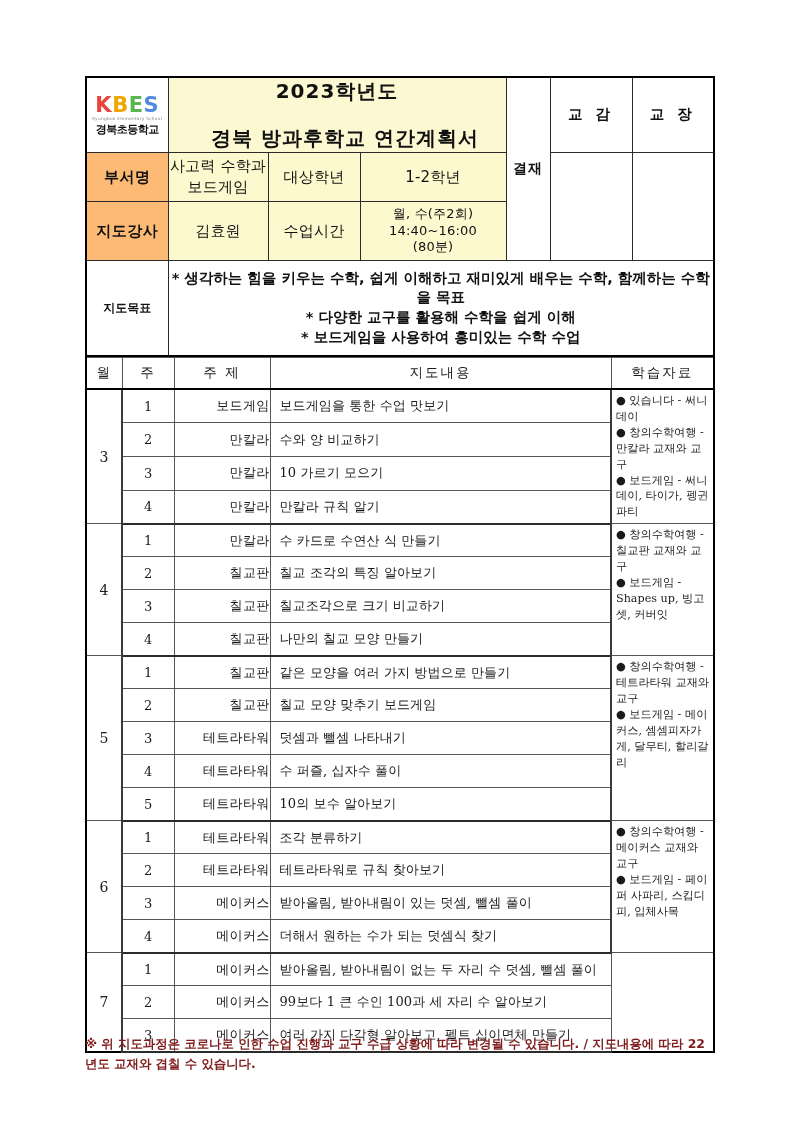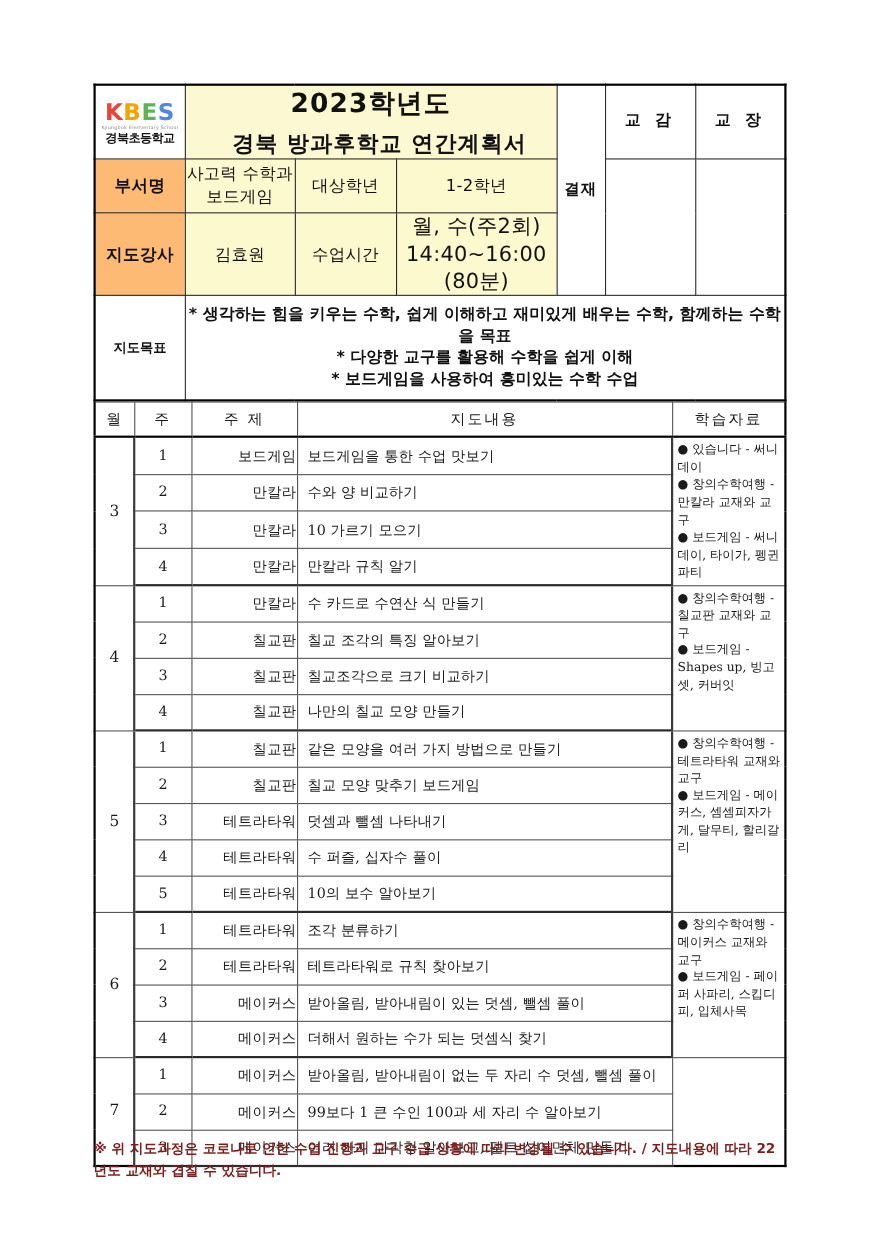--- a/index.html
+++ b/index.html
@@ -93,23 +93,23 @@
     margin-top: 2px;
     letter-spacing: -0.5px;
   }
 
   .title-cell {
     padding: 8px 4px 10px 4px;
   }
   .title-cell .l1 {
     font-family: "DejaVu Sans", sans-serif;
     font-weight: bold;
-    font-size: 24px;
+    font-size: 20px;
     letter-spacing: 1px;
-    margin-bottom: 7px;
+    margin-bottom: 20px;
   }
   .title-cell .l2 {
     font-family: "DejaVu Sans", sans-serif;
     font-weight: bold;
     font-size: 20px;
     letter-spacing: 1px;
     padding-left: 16px;
   }
 
   .appr-label {
@@ -131,21 +131,21 @@
     font-weight: bold;
     font-size: 15px;
     letter-spacing: 0.5px;
   }
   .val {
     font-family: "DejaVu Sans", sans-serif;
     font-size: 15px;
     letter-spacing: 0.2px;
   }
   .val.small {
-    font-size: 19px;
+    font-size: 13px;
     line-height: 1.3;
   }
 
   
   .goals-label {
     font-family: "DejaVu Sans", sans-serif;
     font-weight: bold;
     font-size: 12px;
   }
   .goals {

